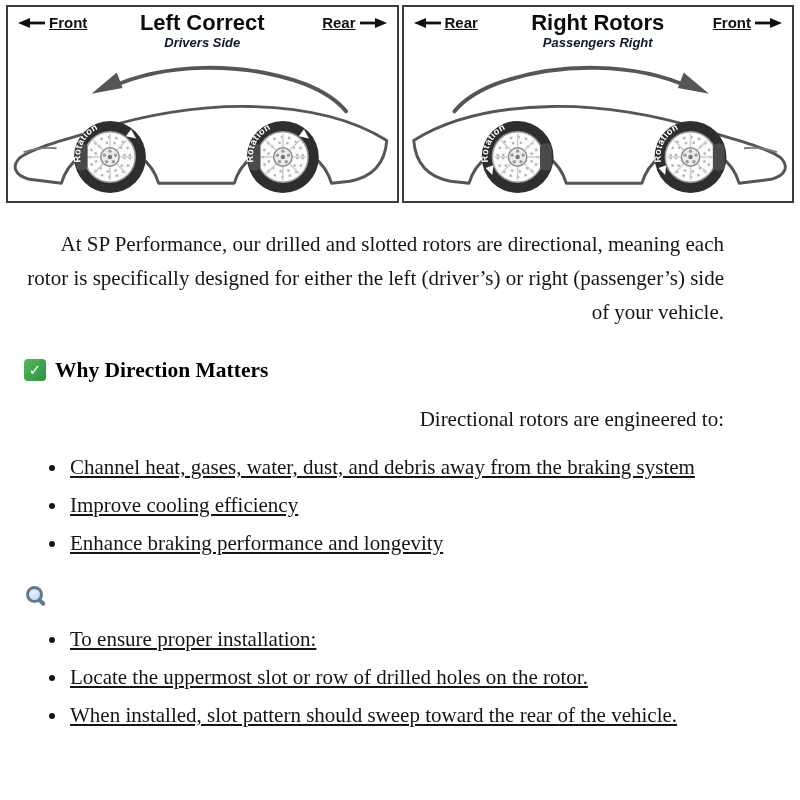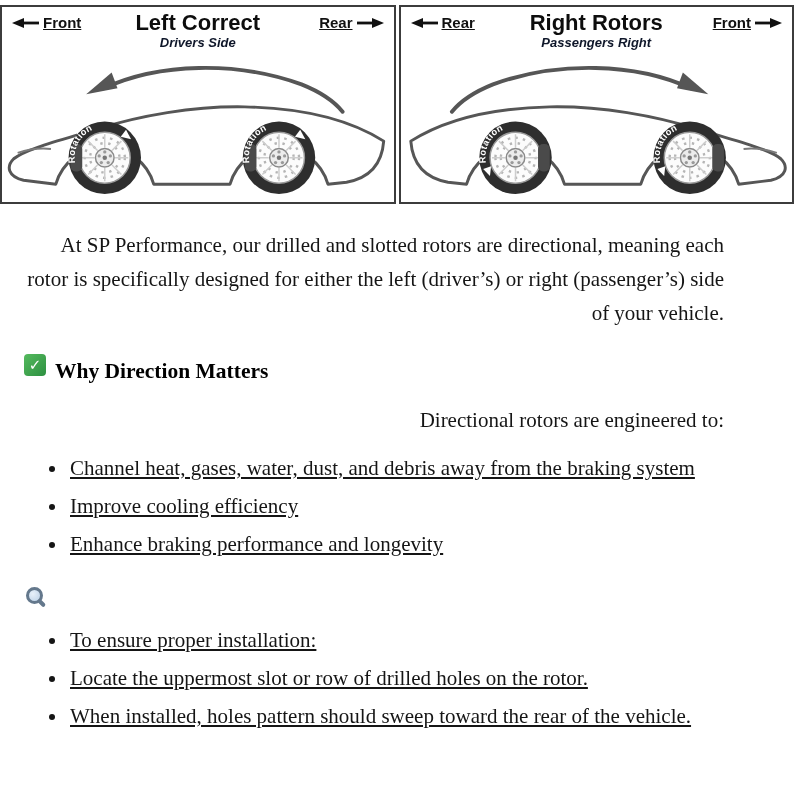--- a/index.html
+++ b/index.html
@@ -1,41 +1,41 @@
 <!DOCTYPE html>
 <html><head>
 <meta charset="utf-8">
 <style>
   html,body { margin:0; padding:0; background:#ffffff; color:#151515;
               font-family:"Liberation Serif", serif; }
   .page { width:800px; margin:0 auto; }
 
   
-  .figure { display:flex; gap:3px; padding:5px 6px 4px 0; box-sizing:border-box; }
+  .figure { display:flex; gap:3px; padding:5px 6px 4px 6px; box-sizing:border-box; }
   .panel  { flex:1; border:2px solid #3c3c3c; background:#fff; min-width:0; }
   .panel-head { position:relative; height:48px; padding:4px 8px 0 8px; box-sizing:border-box;
                 font-family:"Liberation Sans", sans-serif; }
   .dir { position:absolute; top:7px; display:flex; align-items:center; gap:3px; }
   .dir.left  { left:10px; }
   .dir.right { right:10px; }
   .dir-label { font-weight:bold; font-size:15px; text-decoration:underline; color:#111; }
   .arr { display:block; }
   .titles { text-align:center; }
   .p-title { font-size:22px; font-weight:bold; color:#0d0d0d; line-height:1.05; }
   .p-sub   { font-size:13px; font-weight:bold; font-style:italic; color:#0f172a; margin-top:1px; }
   .car-svg { display:block; width:100%; height:auto; }
   .rot { font-family:"Liberation Sans", sans-serif; font-weight:bold; font-size:9.5px;
          fill:#ffffff; letter-spacing:0.4px; }
   .rotArrow { fill:#ffffff; }
   .defs-svg { position:absolute; width:0; height:0; overflow:hidden; }
 
   
   .article { padding:6px 24px 26px 24px; font-size:21px; line-height:1.62; }
   .article p { margin:14px 0; max-width:700px;text-align:right; }
-  .h-row { display:flex; align-items:flex-start; gap:9px; margin:24px 0 14px 0; }
+  .h-row { display:flex; align-items:center; gap:9px; margin:24px 0 14px 0; }
   .h-bold { font-size:21.5px; font-weight:bold; color:#000; }
   .h-reg  { font-size:21.5px; font-weight:normal; color:#1d1d1d; }
   ul { margin:10px 0 18px 0; padding-left:44px; }
   li { max-width:640px; margin:4px 0; padding-left:2px;text-decoration:underline; }
 
   
   .check-badge { display:inline-flex; align-items:center; justify-content:center;
                  width:22px; height:22px; border-radius:4px; flex:0 0 auto;
                  background:linear-gradient(135deg,#55ba5e,#2d9041);
                  color:#fff; font-family:"DejaVu Sans", sans-serif;
@@ -187,17 +187,17 @@
       <li>Enhance braking performance and longevity</li>
     </ul>
 
     <div class="h-row">
       <span class="magnifier"></span>
     </div>
 
     <ul>
       <li>To ensure proper installation:</li>
       <li>Locate the uppermost slot or row of drilled holes on the rotor.</li>
-      <li>When installed, holes pattern should sweep toward the rear of the vehicle.</li>
+      <li>When installed, slot pattern should sweep toward the rear of the vehicle.</li>
     </ul>
 
   </div>
 </div>
 
 </body></html>

